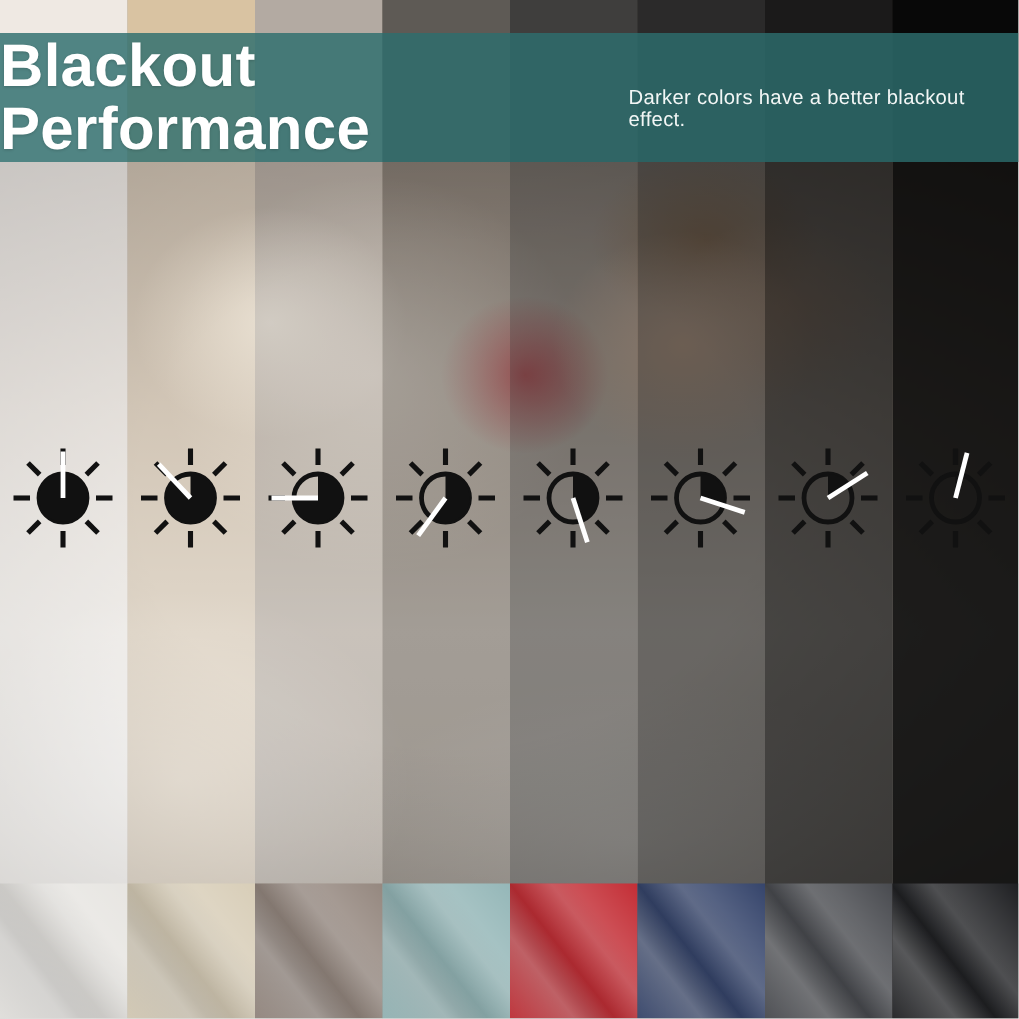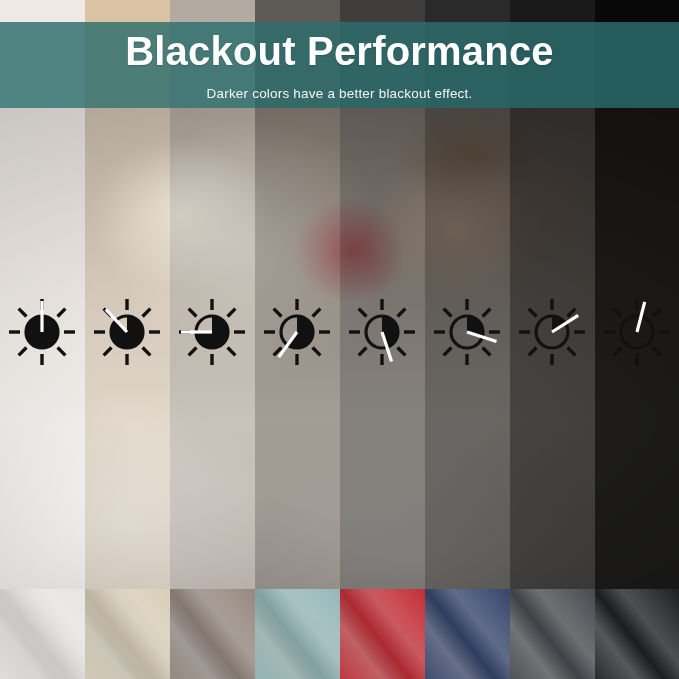--- a/index.html
+++ b/index.html
@@ -74,21 +74,21 @@
 
   
   .title-band {
     position: absolute;
     left: 0;
     top: 22px;
     width: 679px;
     height: 86px;
     background: rgba(45,110,110,0.82);
     display: flex;
-    flex-direction: column;
+    flex-direction: row;
     align-items: center;
     justify-content: center;
   }
   .title {
     color: #ffffff;
     font-size: 40px;
     font-weight: bold;
     letter-spacing: 0.2px;
     line-height: 1.05;
     text-shadow: 0 1px 2px rgba(0,0,0,0.18);

